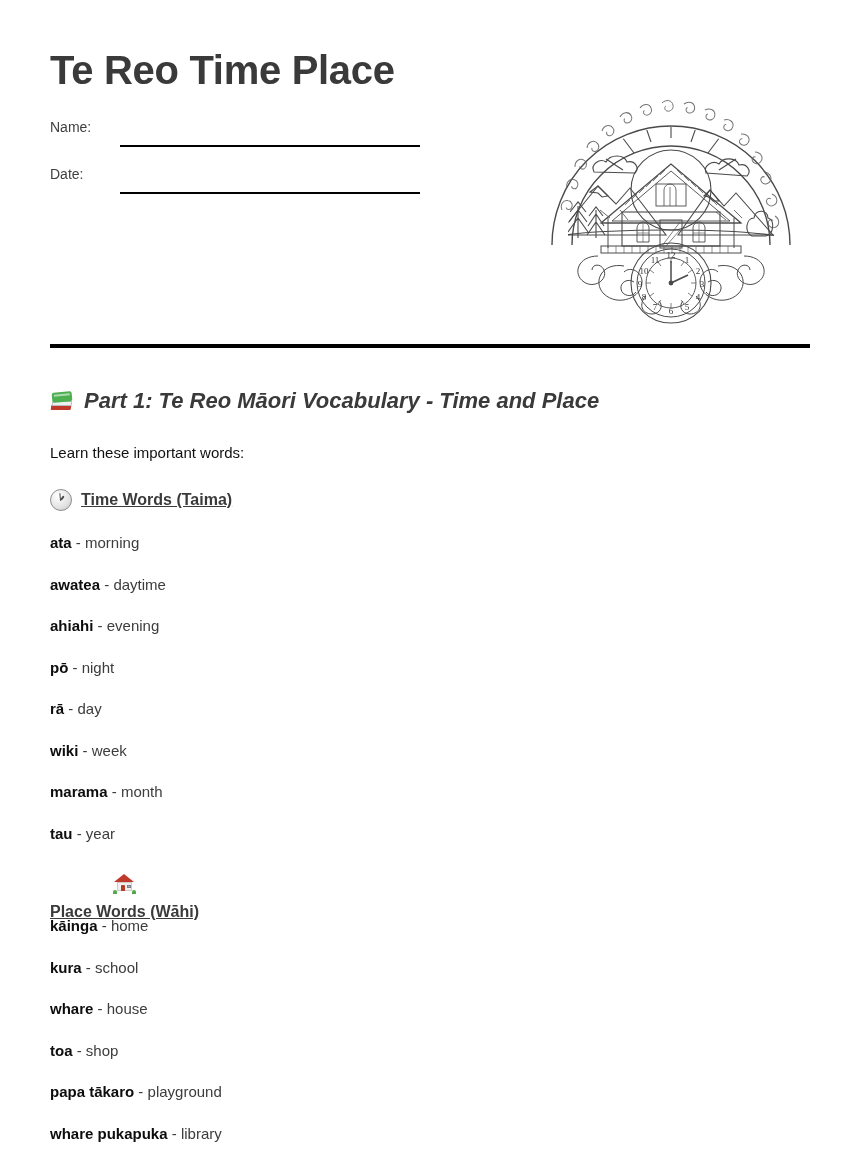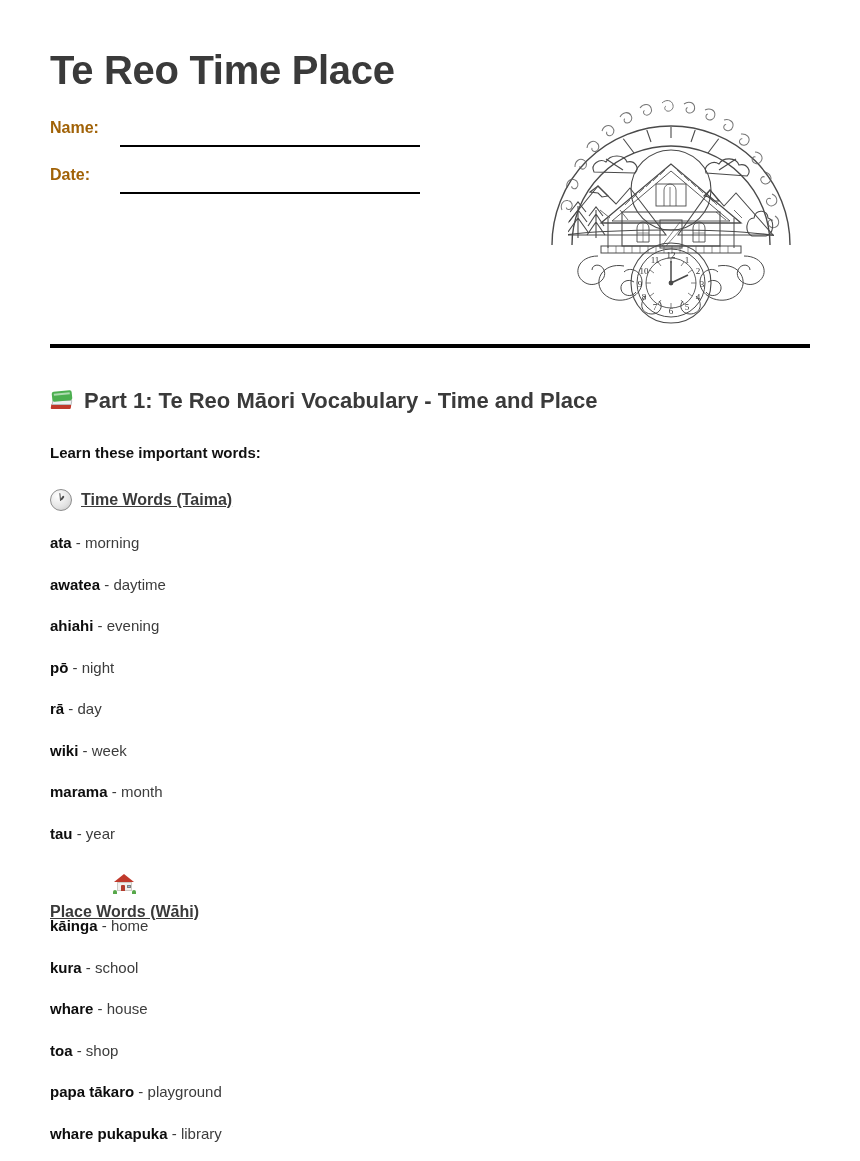--- a/index.html
+++ b/index.html
@@ -36,23 +36,23 @@
     left: 50px;
     width: 380px;
     height: 24px;
   }
   .field-name { top: 119px; }
   .field-date { top: 166px; }
   .field-label {
     position: absolute;
     left: 0;
     top: 0;
-    font-size: 16px;
-    font-weight: bold;
-    color: #a16207;
+    font-size: 14px;
+    font-weight: normal;
+    color: #404040;
   }
   .field-line {
     position: absolute;
     left: 70px;
     top: 26px;
     width: 300px;
     height: 0;
     border-bottom: 2.5px solid #000000;
   }
 
@@ -79,28 +79,30 @@
   
   .part-heading {
     position: absolute;
     left: 50px;
     top: 388px;
     font-size: 22px;
     font-weight: bold;
     color: #3a3a3a;
     white-space: nowrap;
     display: flex;
+    align-items: center;
     gap: 10px;
+    font-style: italic;
   }
   .learn-line {
     position: absolute;
     left: 50px;
     top: 444px;
     font-size: 15px;
-    font-weight: bold;
+    font-weight: normal;
     color: #111111;
   }
   .sub-heading {
     position: absolute;
     left: 50px;
     font-size: 16px;
     font-weight: bold;
     color: #3a3a3a;
     white-space: nowrap;
     display: flex;

